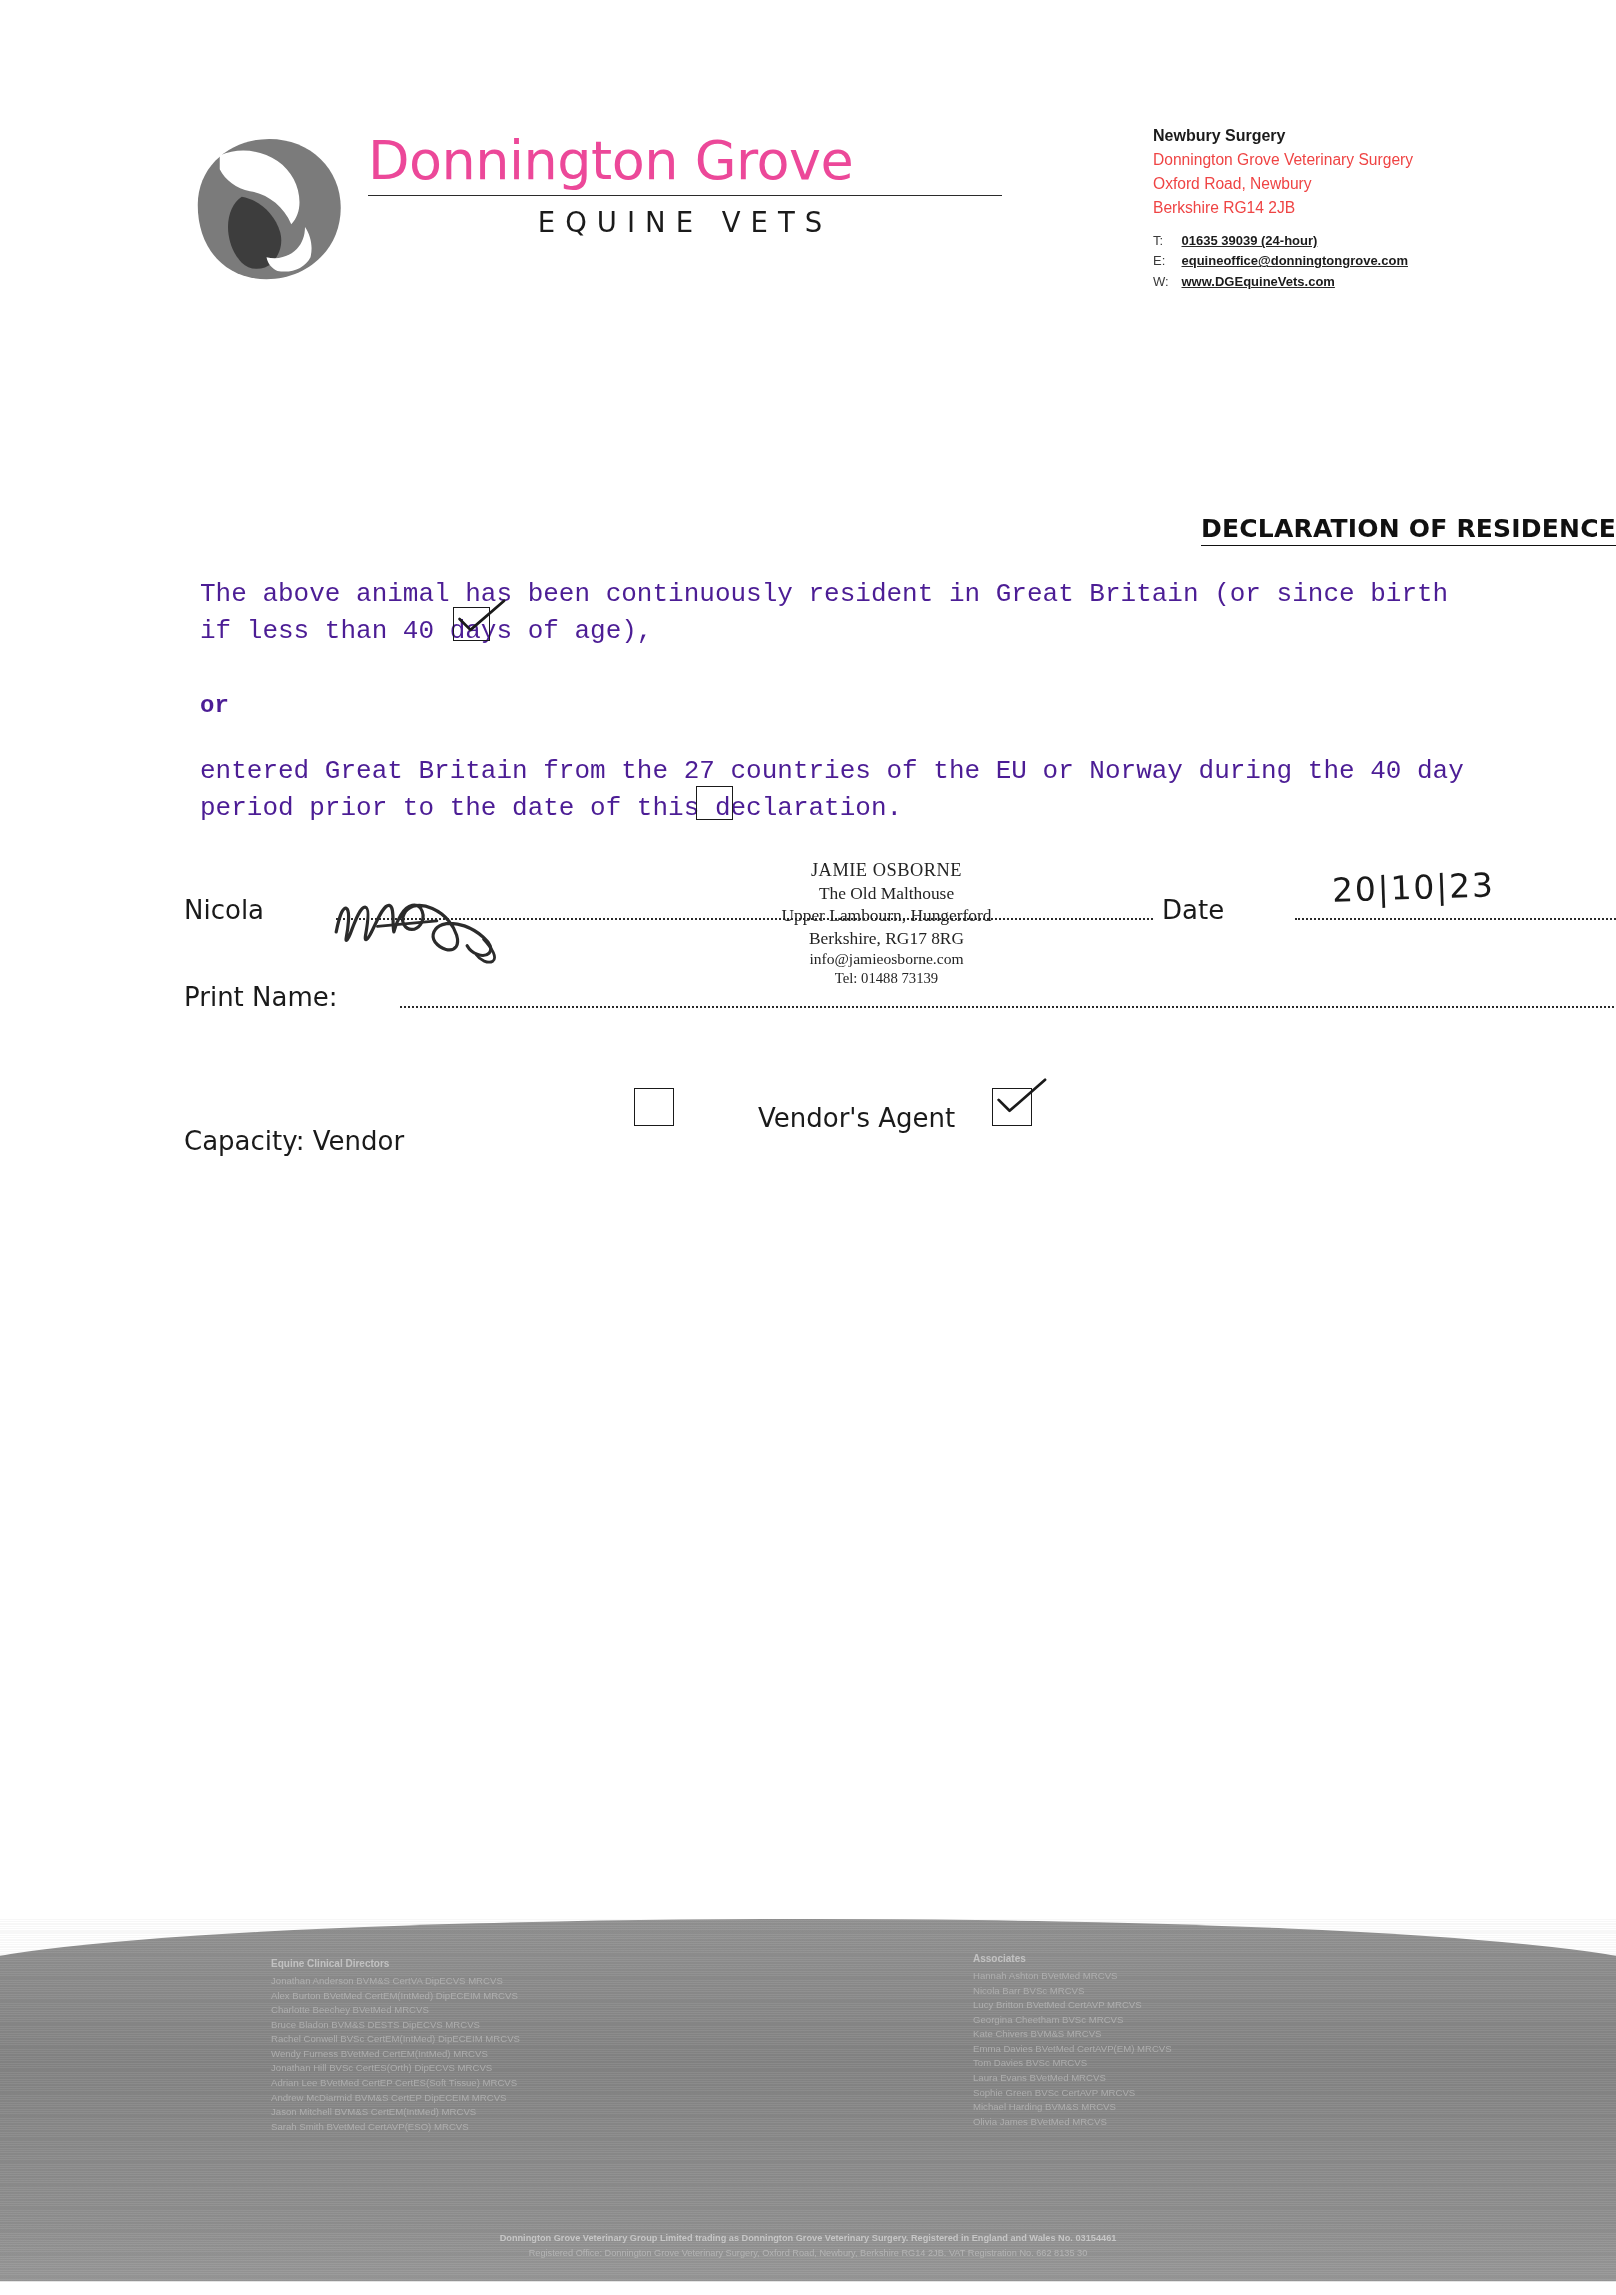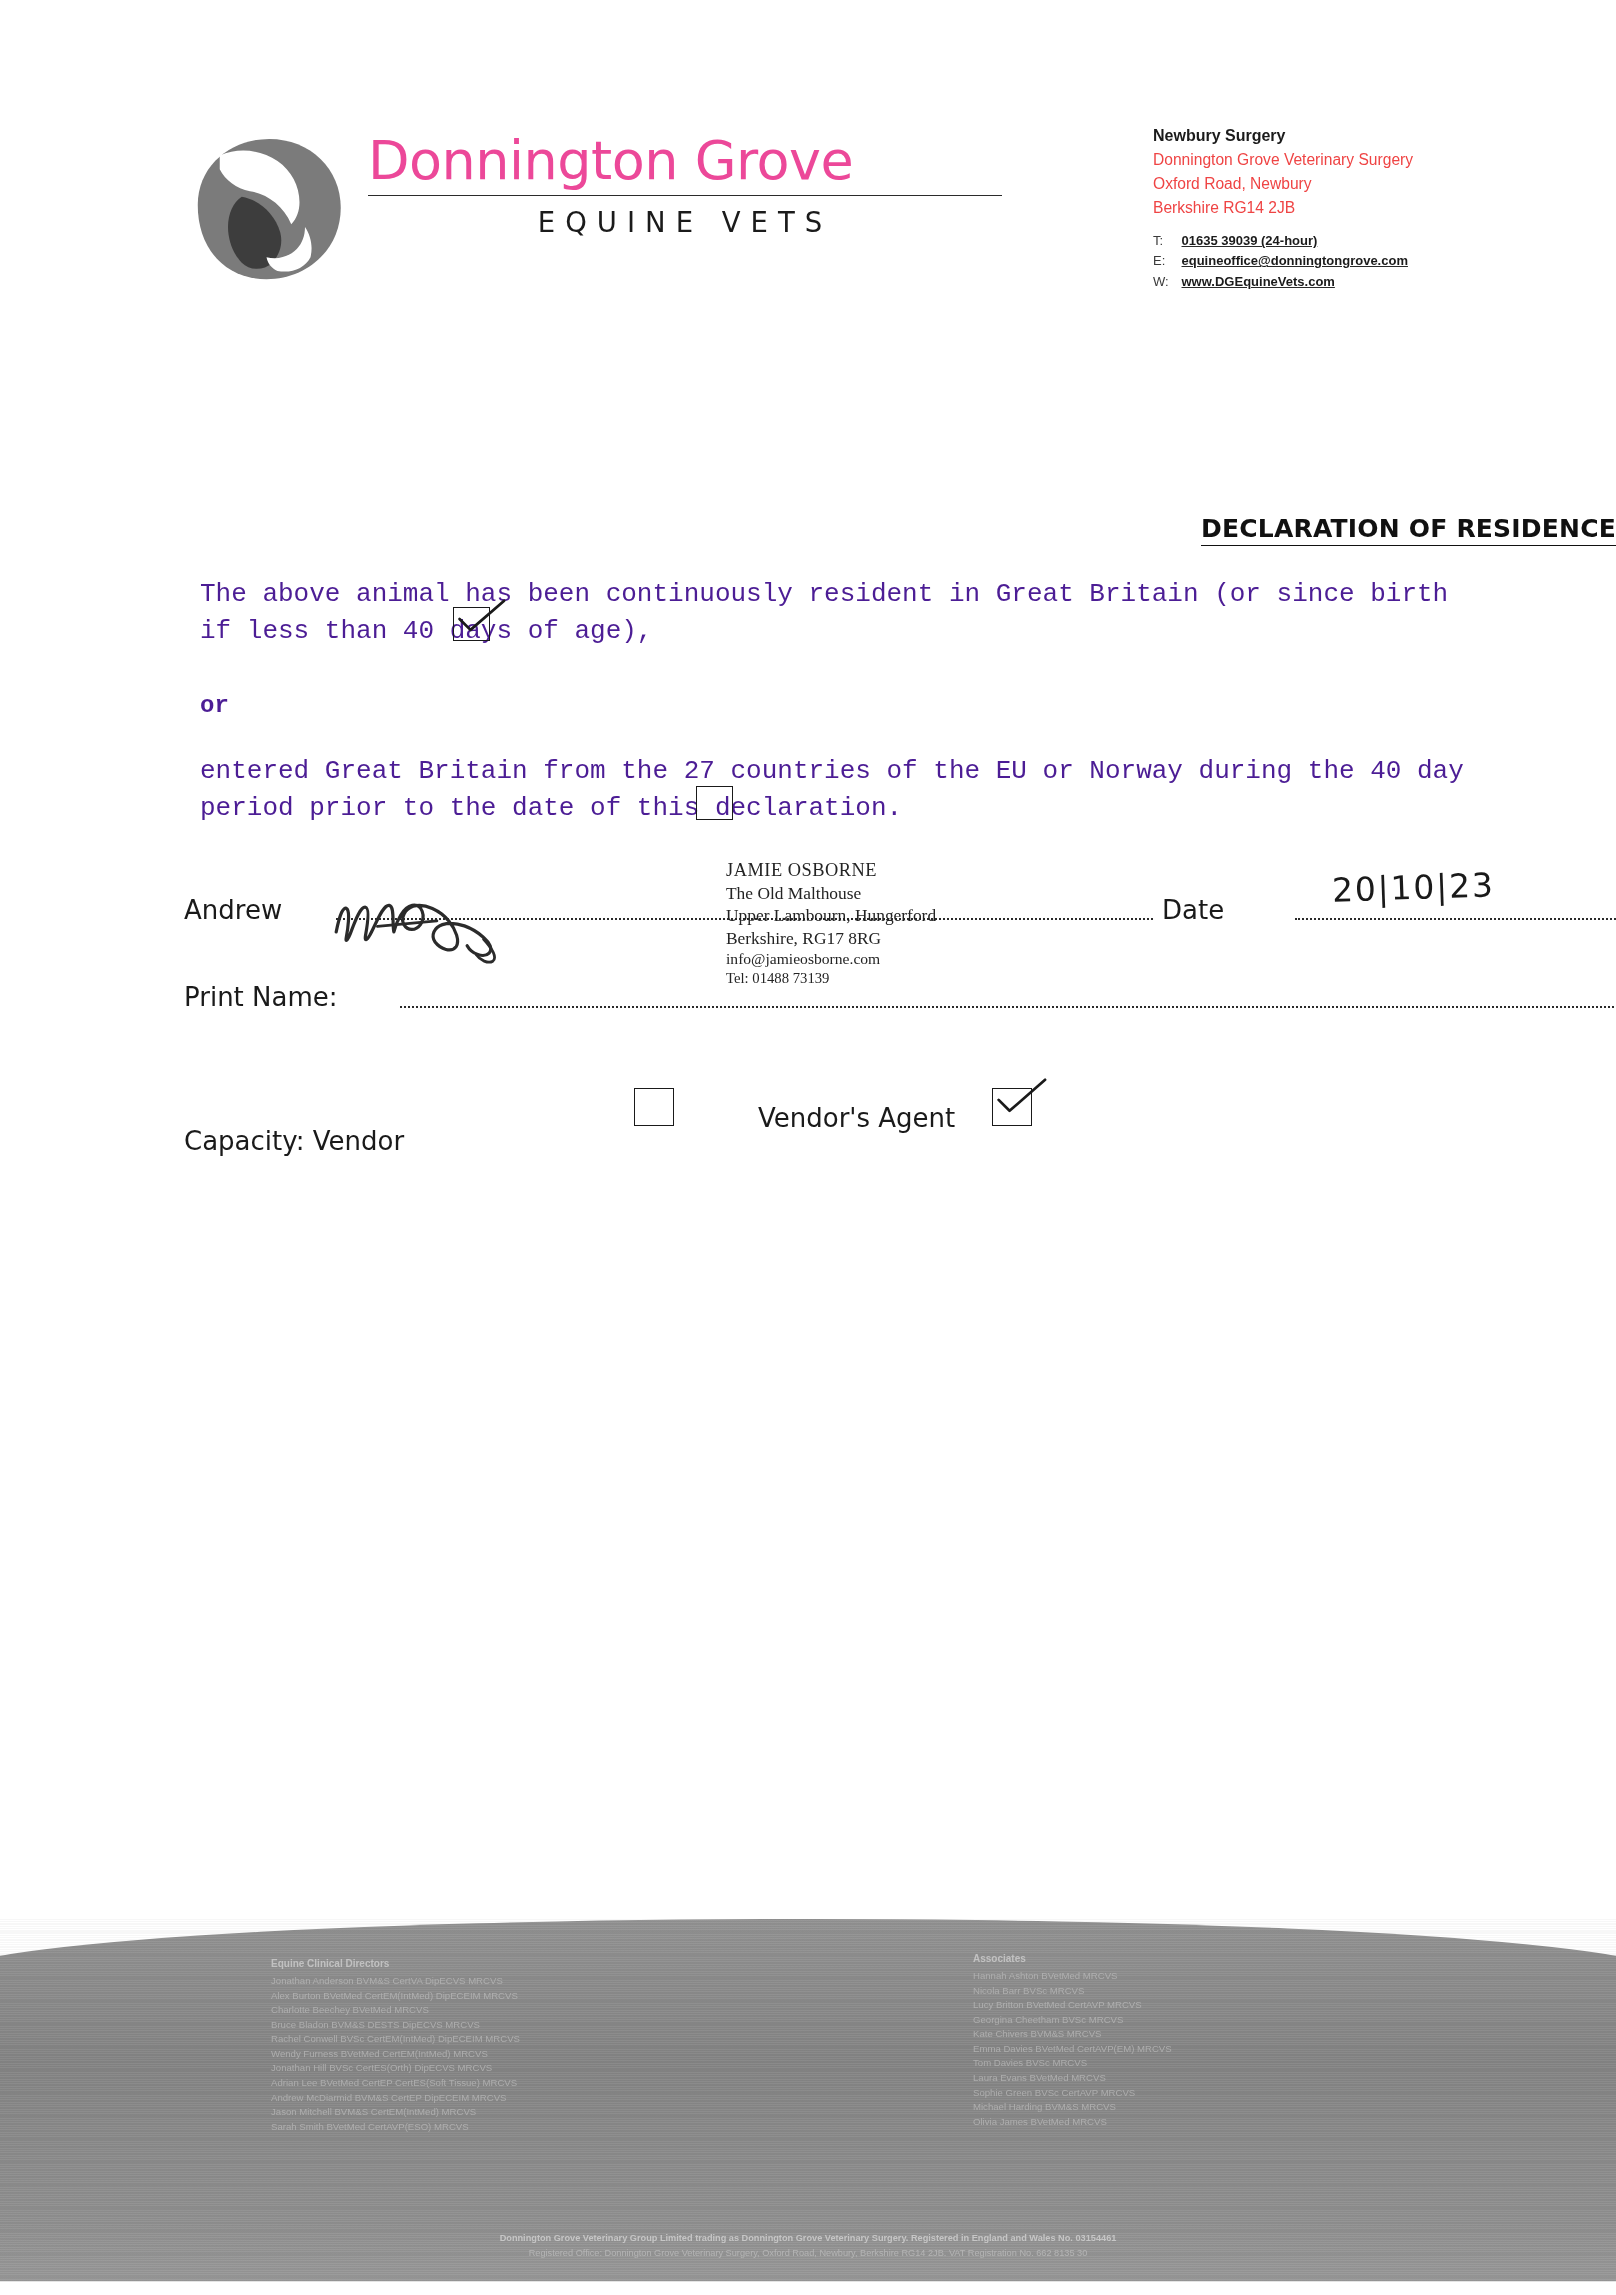--- a/index.html
+++ b/index.html
@@ -192,21 +192,21 @@
     top: -9.2px;
     width: 413px;
     height: 87px;
   }
 
   .stamp {
     position: absolute;
     left: 542px;
     top: -27.5px;
     width: 321px;
-    text-align: left;
+    text-align: center;
     font-family: "Liberation Serif", serif;
     color: #242424;
     line-height: 1.28;
   }
   .stamp .l1 { font-size: 18.4px; letter-spacing: 0.5px; }
   .stamp .l2 { font-size: 17.4px; }
   .stamp .l3 { font-size: 17.4px; }
   .stamp .l4 { font-size: 17.4px; }
   .stamp .l5 { font-size: 15.6px; }
   .stamp .l6 { font-size: 14.7px; }
@@ -390,21 +390,21 @@
 
   <div class="para p-or">or</div>
 
   <div class="para p2">entered Great Britain from the 27 countries of the EU or Norway during the 40 day period prior to the date of this declaration.</div>
 
   <div class="cb-inline-2">
     <span class="checkbox"></span>
   </div>
 
   <div class="sign-row">
-    <div class="sig-label">Andrew</div>
+    <div class="sig-label">Nicola</div>
     <div class="sig-dots-1"></div>
 
     <svg class="signature-ink" viewBox="0 0 900 190">
       <path d="M30,120 C38,80 46,62 54,70 C60,78 56,112 52,132 C50,142 54,140 60,126 C70,100 82,64 94,66 C104,68 98,106 94,128
                C92,140 96,140 104,126 C118,100 132,60 146,62 C158,64 152,104 156,120
                C162,96 176,66 196,62 C218,58 226,86 214,104 C204,118 186,118 178,104
                C170,90 180,70 198,64 C224,56 258,74 276,96 C292,116 300,140 292,152
                C282,166 258,158 246,142 C236,128 244,110 262,104 C292,94 330,112 352,132
                C366,144 372,158 364,166 C352,178 326,168 316,150" fill="none" stroke="#2b2b2b" stroke-width="7" stroke-linecap="round" stroke-linejoin="round"></path>
       <path d="M120,108 L250,96" fill="none" stroke="#2b2b2b" stroke-width="6" stroke-linecap="round"></path>

